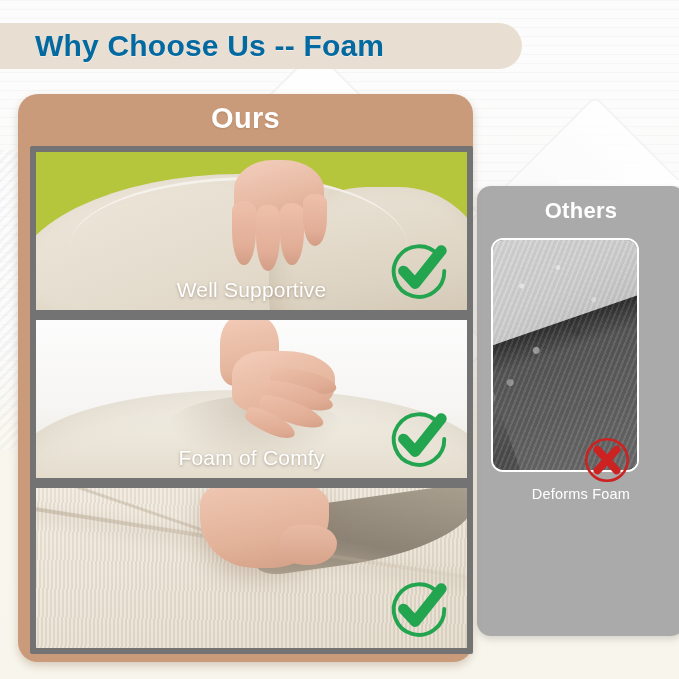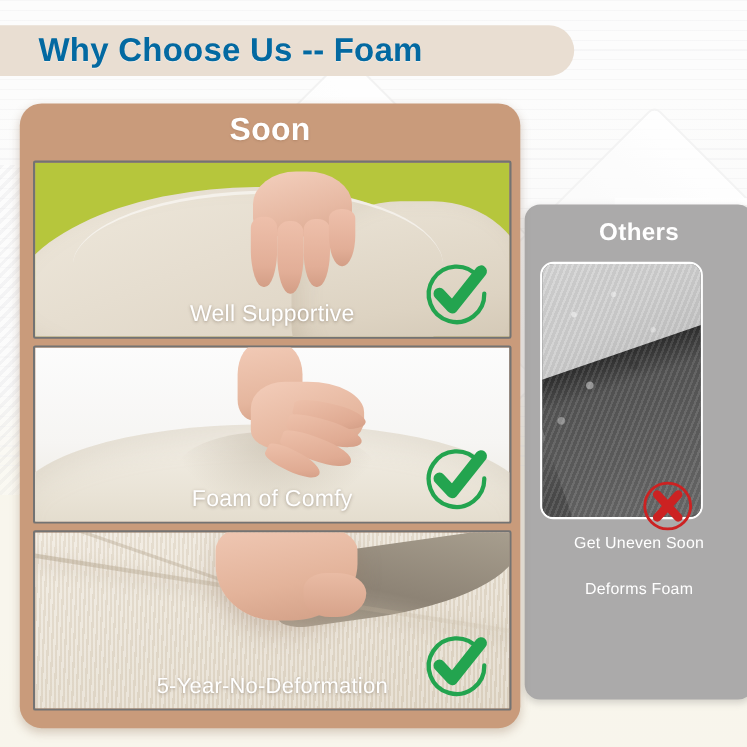--- a/index.html
+++ b/index.html
@@ -226,21 +226,21 @@
     font-size: 29px;
     font-weight: bold;
     letter-spacing: .3px;
     text-shadow: 0 1px 2px rgba(120,85,60,.25);
   }
   .photo-card {
     position: absolute;
     left: 12px;
     width: 431px;
     height: 158px;
-    border: 2px solid #737373;
+    border: 6px solid #737373;
     border-radius: 2px;
     overflow: hidden;
   }
   .photo-card.c1 { top: 52px; }
   .photo-card.c2 { top: 220px; }
   .photo-card.c3 { top: 388px; height: 160px; }
 
   
   .img-cushion-green { position: absolute; inset: 0; background: #b6c63c; }
   .img-cushion-green .c-body {
@@ -454,27 +454,26 @@
         <div class="foam-edge"></div>
       </div>
     </div>
 
     <svg class="others-x" viewBox="0 0 60 60">
       <circle cx="30" cy="30" r="24" fill="none" stroke="#cc2222" stroke-width="3"></circle>
       <path d="M19 18 L41 42 M41 18 L19 42" stroke="#cc2222" stroke-width="9" stroke-linecap="round"></path>
     </svg>
 
     <div class="others-bullets">
-      <p class="bullet">Get Uneven Soon</p>
       <p class="bullet">Deforms Foam</p>
     </div>
   </div>
 
   <div class="ours-panel layer-front">
-    <div class="ours-title">Soon</div>
+    <div class="ours-title">Ours</div>
 
     <div class="photo-card c1">
       <div class="img-cushion-green">
         <div class="c-body"></div>
         <div class="c-body2"></div>
         <div class="piping"></div>
         <div class="hand1">
           <div class="palm"></div>
           <div class="fg f1"></div>
           <div class="fg f2"></div>
@@ -514,21 +513,20 @@
         <div class="tex"></div>
         <div class="dark-gap"></div>
         <div class="seam"></div>
         <div class="seam2"></div>
         <div class="foot3"></div>
       </div>
       <svg class="check-mark" viewBox="0 0 70 70">
         <path d="M55 20 A26 26 0 1 0 61 36" fill="none" stroke="#23a44f" stroke-width="4" stroke-linecap="round"></path>
         <path d="M19 36 L31 49 L58 15" fill="none" stroke="#23a44f" stroke-width="11" stroke-linecap="round" stroke-linejoin="round"></path>
       </svg>
-      <div class="caption small">5-Year-No-Deformation</div>
     </div>
   </div>
 
   <div class="title-pill layer-front">
     <span class="title-text">Why Choose Us -- Foam</span>
   </div>
 
 </div>
 
 </body></html>

